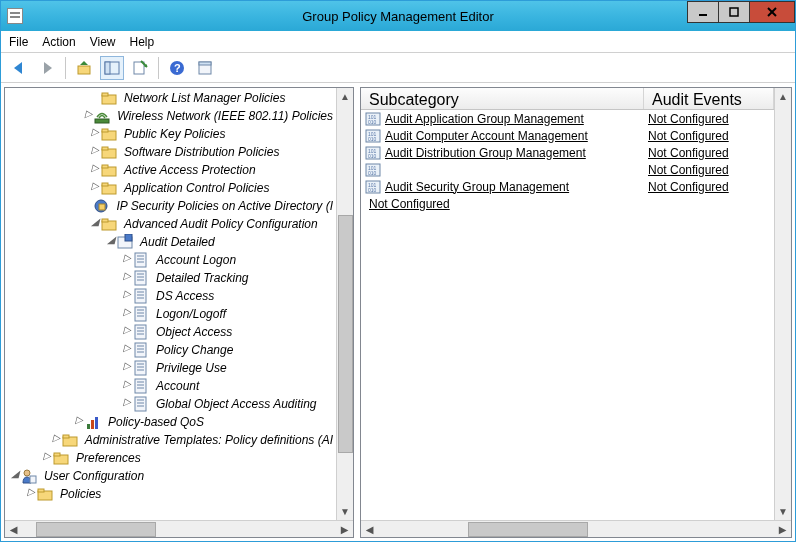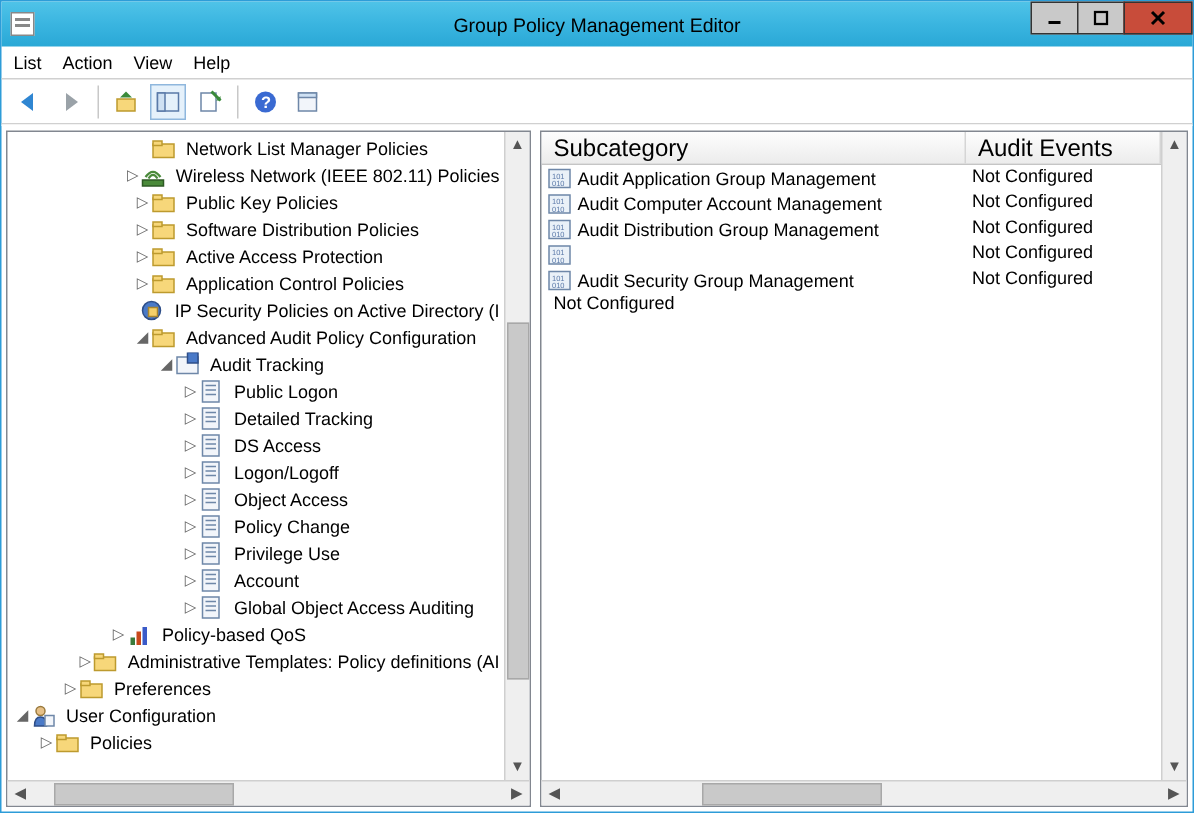--- a/index.html
+++ b/index.html
@@ -144,22 +144,23 @@
 
   
   .tree {
     position:absolute; left:0; top:0; right:17px; bottom:0;
     overflow:hidden;
     padding: 2px 0;
     white-space: nowrap;
   }
   .tree-row {
     height: 18px;
-    display:flex; align-items:center;
+    display:flex; align-items:flex-start;
     padding-left: 4px;
+    font-style: italic;
   }
   .indent { display:inline-block; }
   .caret {
     width:12px; display:inline-flex; justify-content:center; color:#666; font-size:10px;
   }
   .node-icon {
     width:16px; height:16px; margin-right:4px; display:inline-flex; align-items:center; justify-content:center;
     flex-shrink: 0;
   }
   .node-label { padding:1px 3px; }
@@ -172,21 +173,21 @@
     display:flex;
   }
   .colh {
     border-right:1px solid #d5d5d5;
     padding:3px 8px;
     font-size:16px;
   }
   .colh.sub{ flex:1;}
   .colh.ae { width:130px;}
   .listrow{
-    height:17px; display:flex; padding-left:4px;
+    height:17px; display:flex; align-items:center; padding-left:4px;text-decoration:underline;
   }
   .listrow .cell-sub{ flex:1; display:flex; align-items:center;}
   .listrow .cell-ae{ width:130px; padding-left:4px;}
   .li-icon{ width:16px; height:16px; margin-right:4px; display:inline-flex; }
 
   
   svg { display:block; }
 
 </style>
 </head>
@@ -211,21 +212,21 @@
       <div class="win-btn close">
           <svg width="14" height="14">
             <line x1="3" y1="3" x2="11" y2="11" stroke="#000" stroke-width="2"></line>
             <line x1="11" y1="3" x2="3" y2="11" stroke="#000" stroke-width="2"></line>
           </svg>
         </div>
     </div>
   </div>
 
   <div class="menubar">
-    <span>List</span>
+    <span>File</span>
     <span>Action</span>
     <span>View</span>
     <span>Help</span>
   </div>
 
   <div class="toolbar">
     <div class="tbtn">
         <svg width="18" height="18">
           <path d="M12 3 L4 9 L12 15 Z" fill="#2f86d2"></path>
         </svg>
@@ -366,34 +367,34 @@
             </div>
             <div class="tree-row">
               <span class="indent" style="width: 96px;"></span>
               <span class="caret">◢</span>
               <span class="node-icon">
                 <svg width="16" height="16">
                   <rect x="1" y="3" width="14" height="11" fill="#f2f5fa" stroke="#6e87a8"></rect>
                   <rect x="8" y="0" width="7" height="7" fill="#4a7ac8" stroke="#2e4e88"></rect>
                 </svg>
               </span>
-              <span class="node-label">Audit Tracking</span>
-            </div>
-            <div class="tree-row">
-              <span class="indent" style="width: 112px;"></span>
-              <span class="caret">▷</span>
-              <span class="node-icon">
-                <svg width="16" height="16">
-                  <rect x="2" y="1" width="11" height="14" fill="#f2f5fa" stroke="#6e87a8"></rect>
-                  <line x1="4" y1="4" x2="11" y2="4" stroke="#6e87a8"></line>
-                  <line x1="4" y1="7" x2="11" y2="7" stroke="#6e87a8"></line>
-                  <line x1="4" y1="10" x2="11" y2="10" stroke="#6e87a8"></line>
-                </svg>
-              </span>
-              <span class="node-label">Public Logon</span>
+              <span class="node-label">Audit Detailed</span>
+            </div>
+            <div class="tree-row">
+              <span class="indent" style="width: 112px;"></span>
+              <span class="caret">▷</span>
+              <span class="node-icon">
+                <svg width="16" height="16">
+                  <rect x="2" y="1" width="11" height="14" fill="#f2f5fa" stroke="#6e87a8"></rect>
+                  <line x1="4" y1="4" x2="11" y2="4" stroke="#6e87a8"></line>
+                  <line x1="4" y1="7" x2="11" y2="7" stroke="#6e87a8"></line>
+                  <line x1="4" y1="10" x2="11" y2="10" stroke="#6e87a8"></line>
+                </svg>
+              </span>
+              <span class="node-label">Account Logon</span>
             </div>
             <div class="tree-row">
               <span class="indent" style="width: 112px;"></span>
               <span class="caret">▷</span>
               <span class="node-icon">
                 <svg width="16" height="16">
                   <rect x="2" y="1" width="11" height="14" fill="#f2f5fa" stroke="#6e87a8"></rect>
                   <line x1="4" y1="4" x2="11" y2="4" stroke="#6e87a8"></line>
                   <line x1="4" y1="7" x2="11" y2="7" stroke="#6e87a8"></line>
                   <line x1="4" y1="10" x2="11" y2="10" stroke="#6e87a8"></line>

